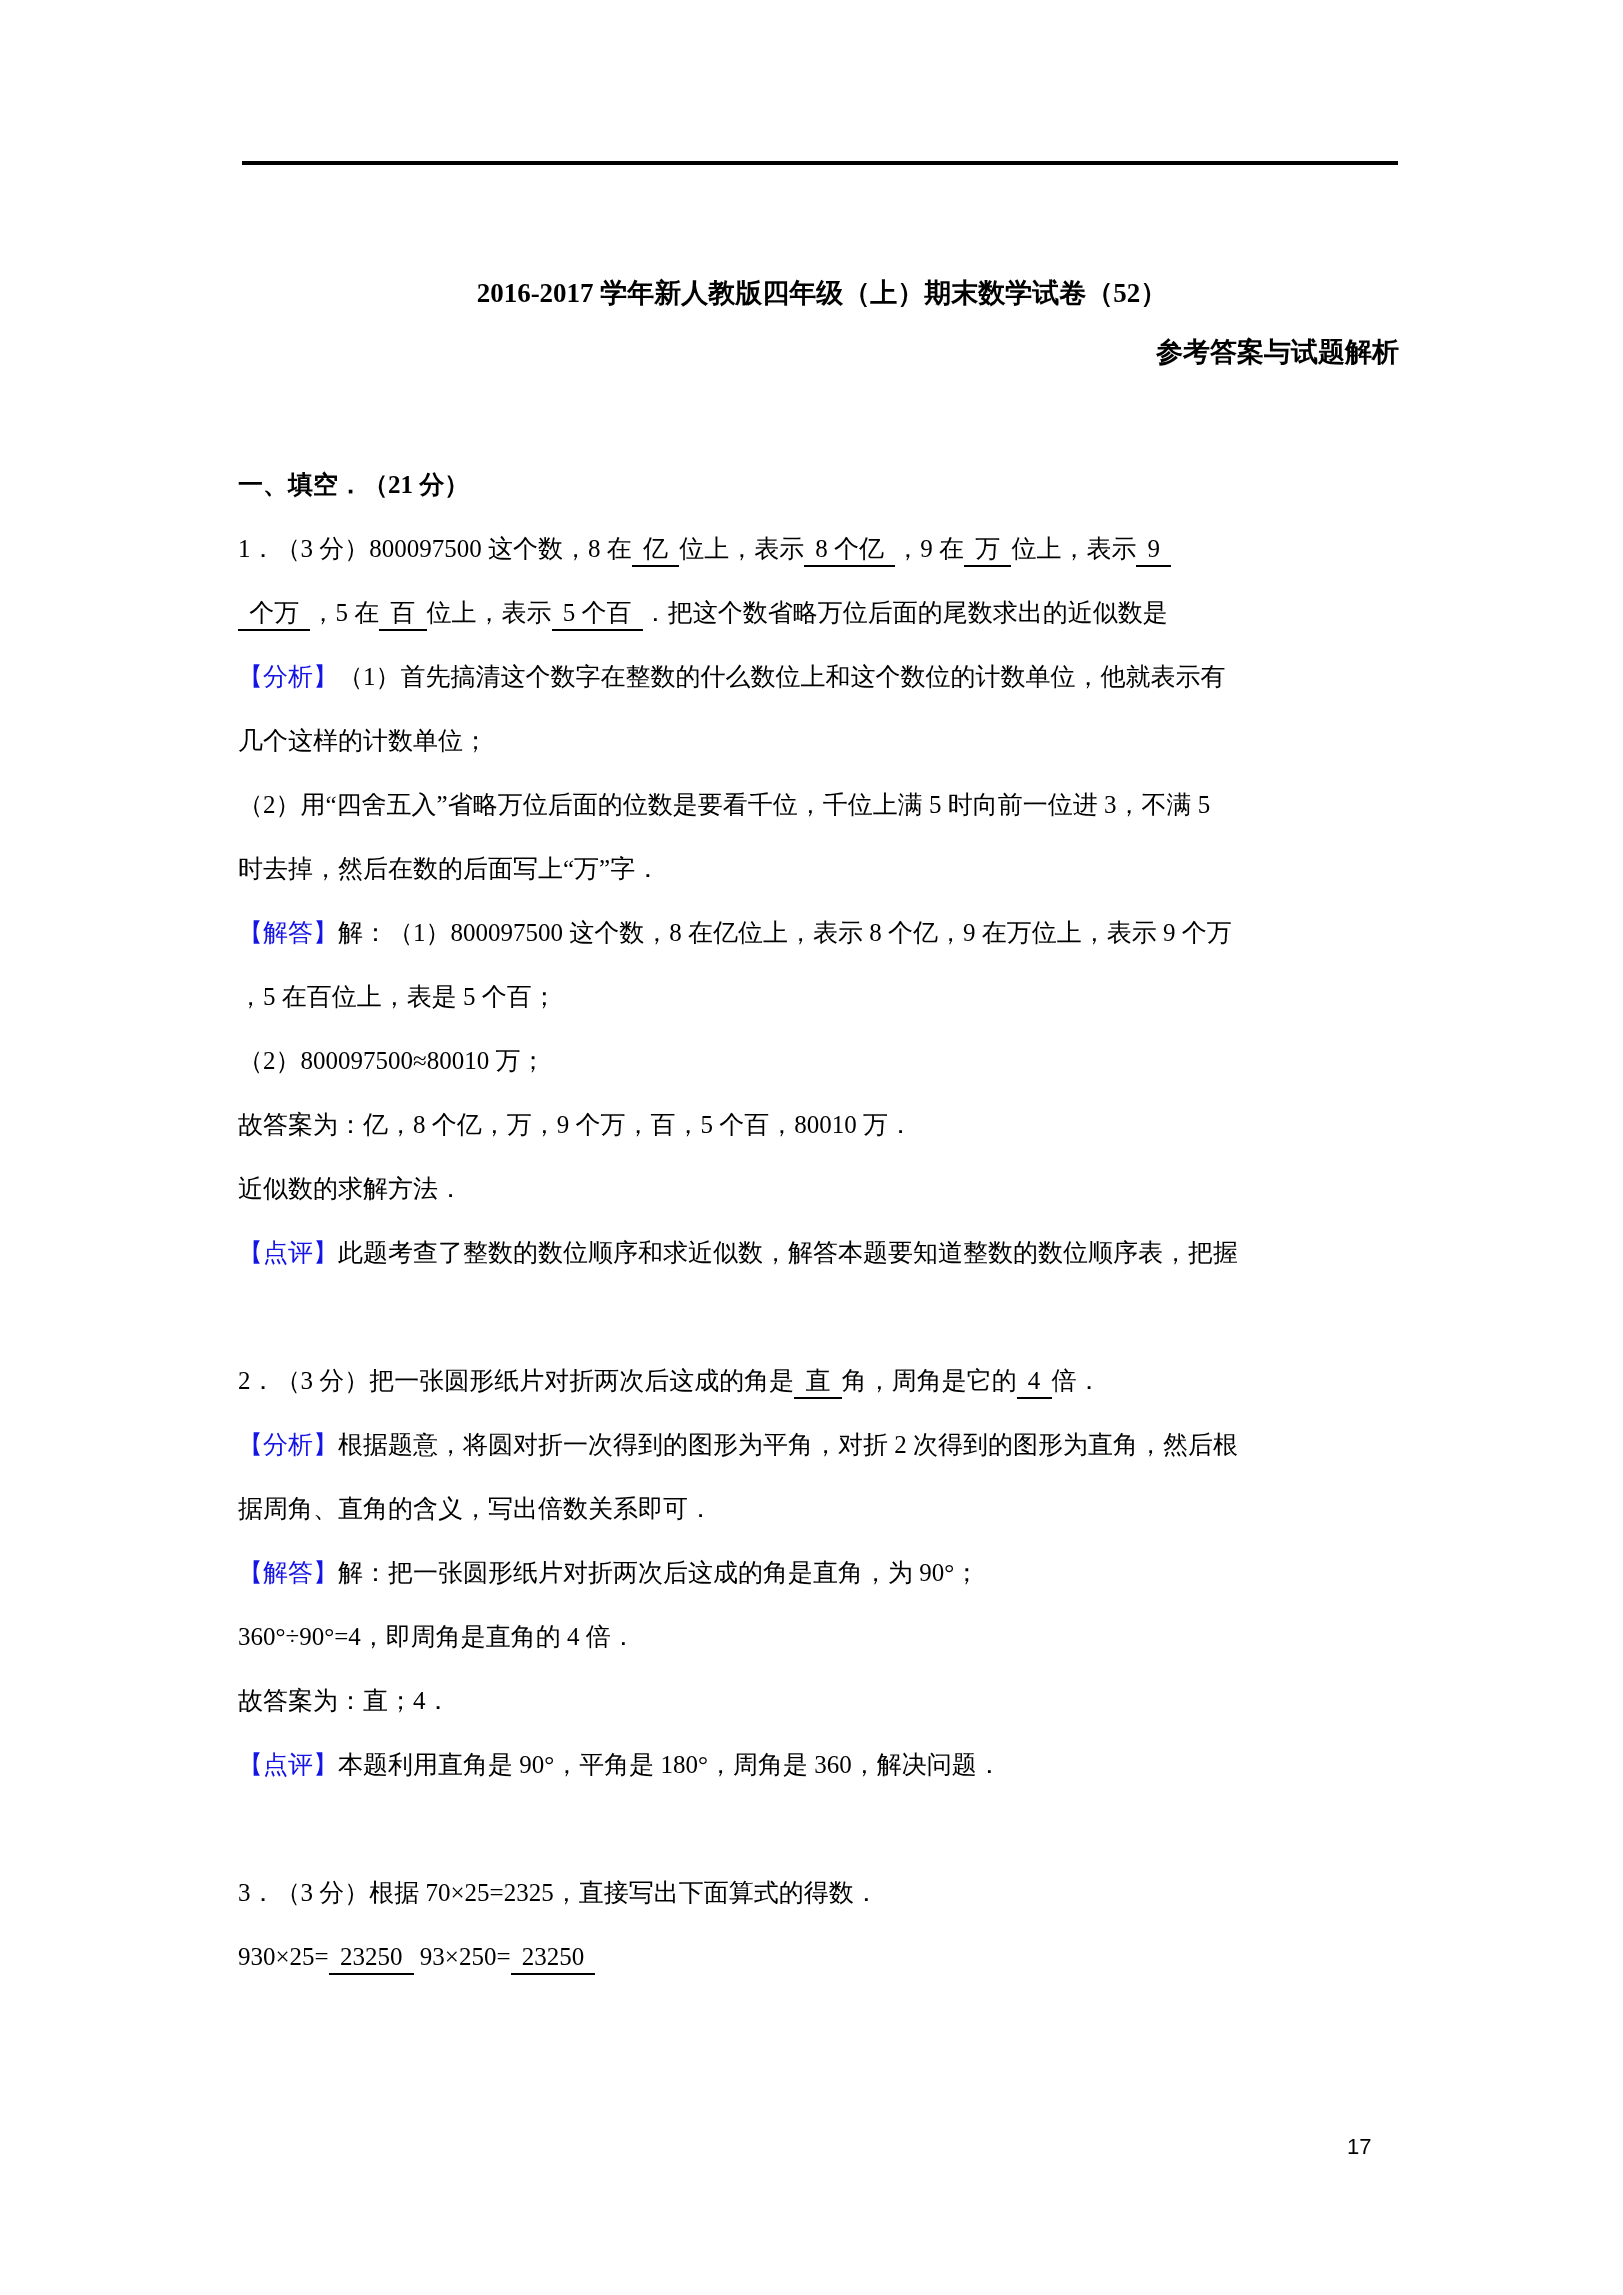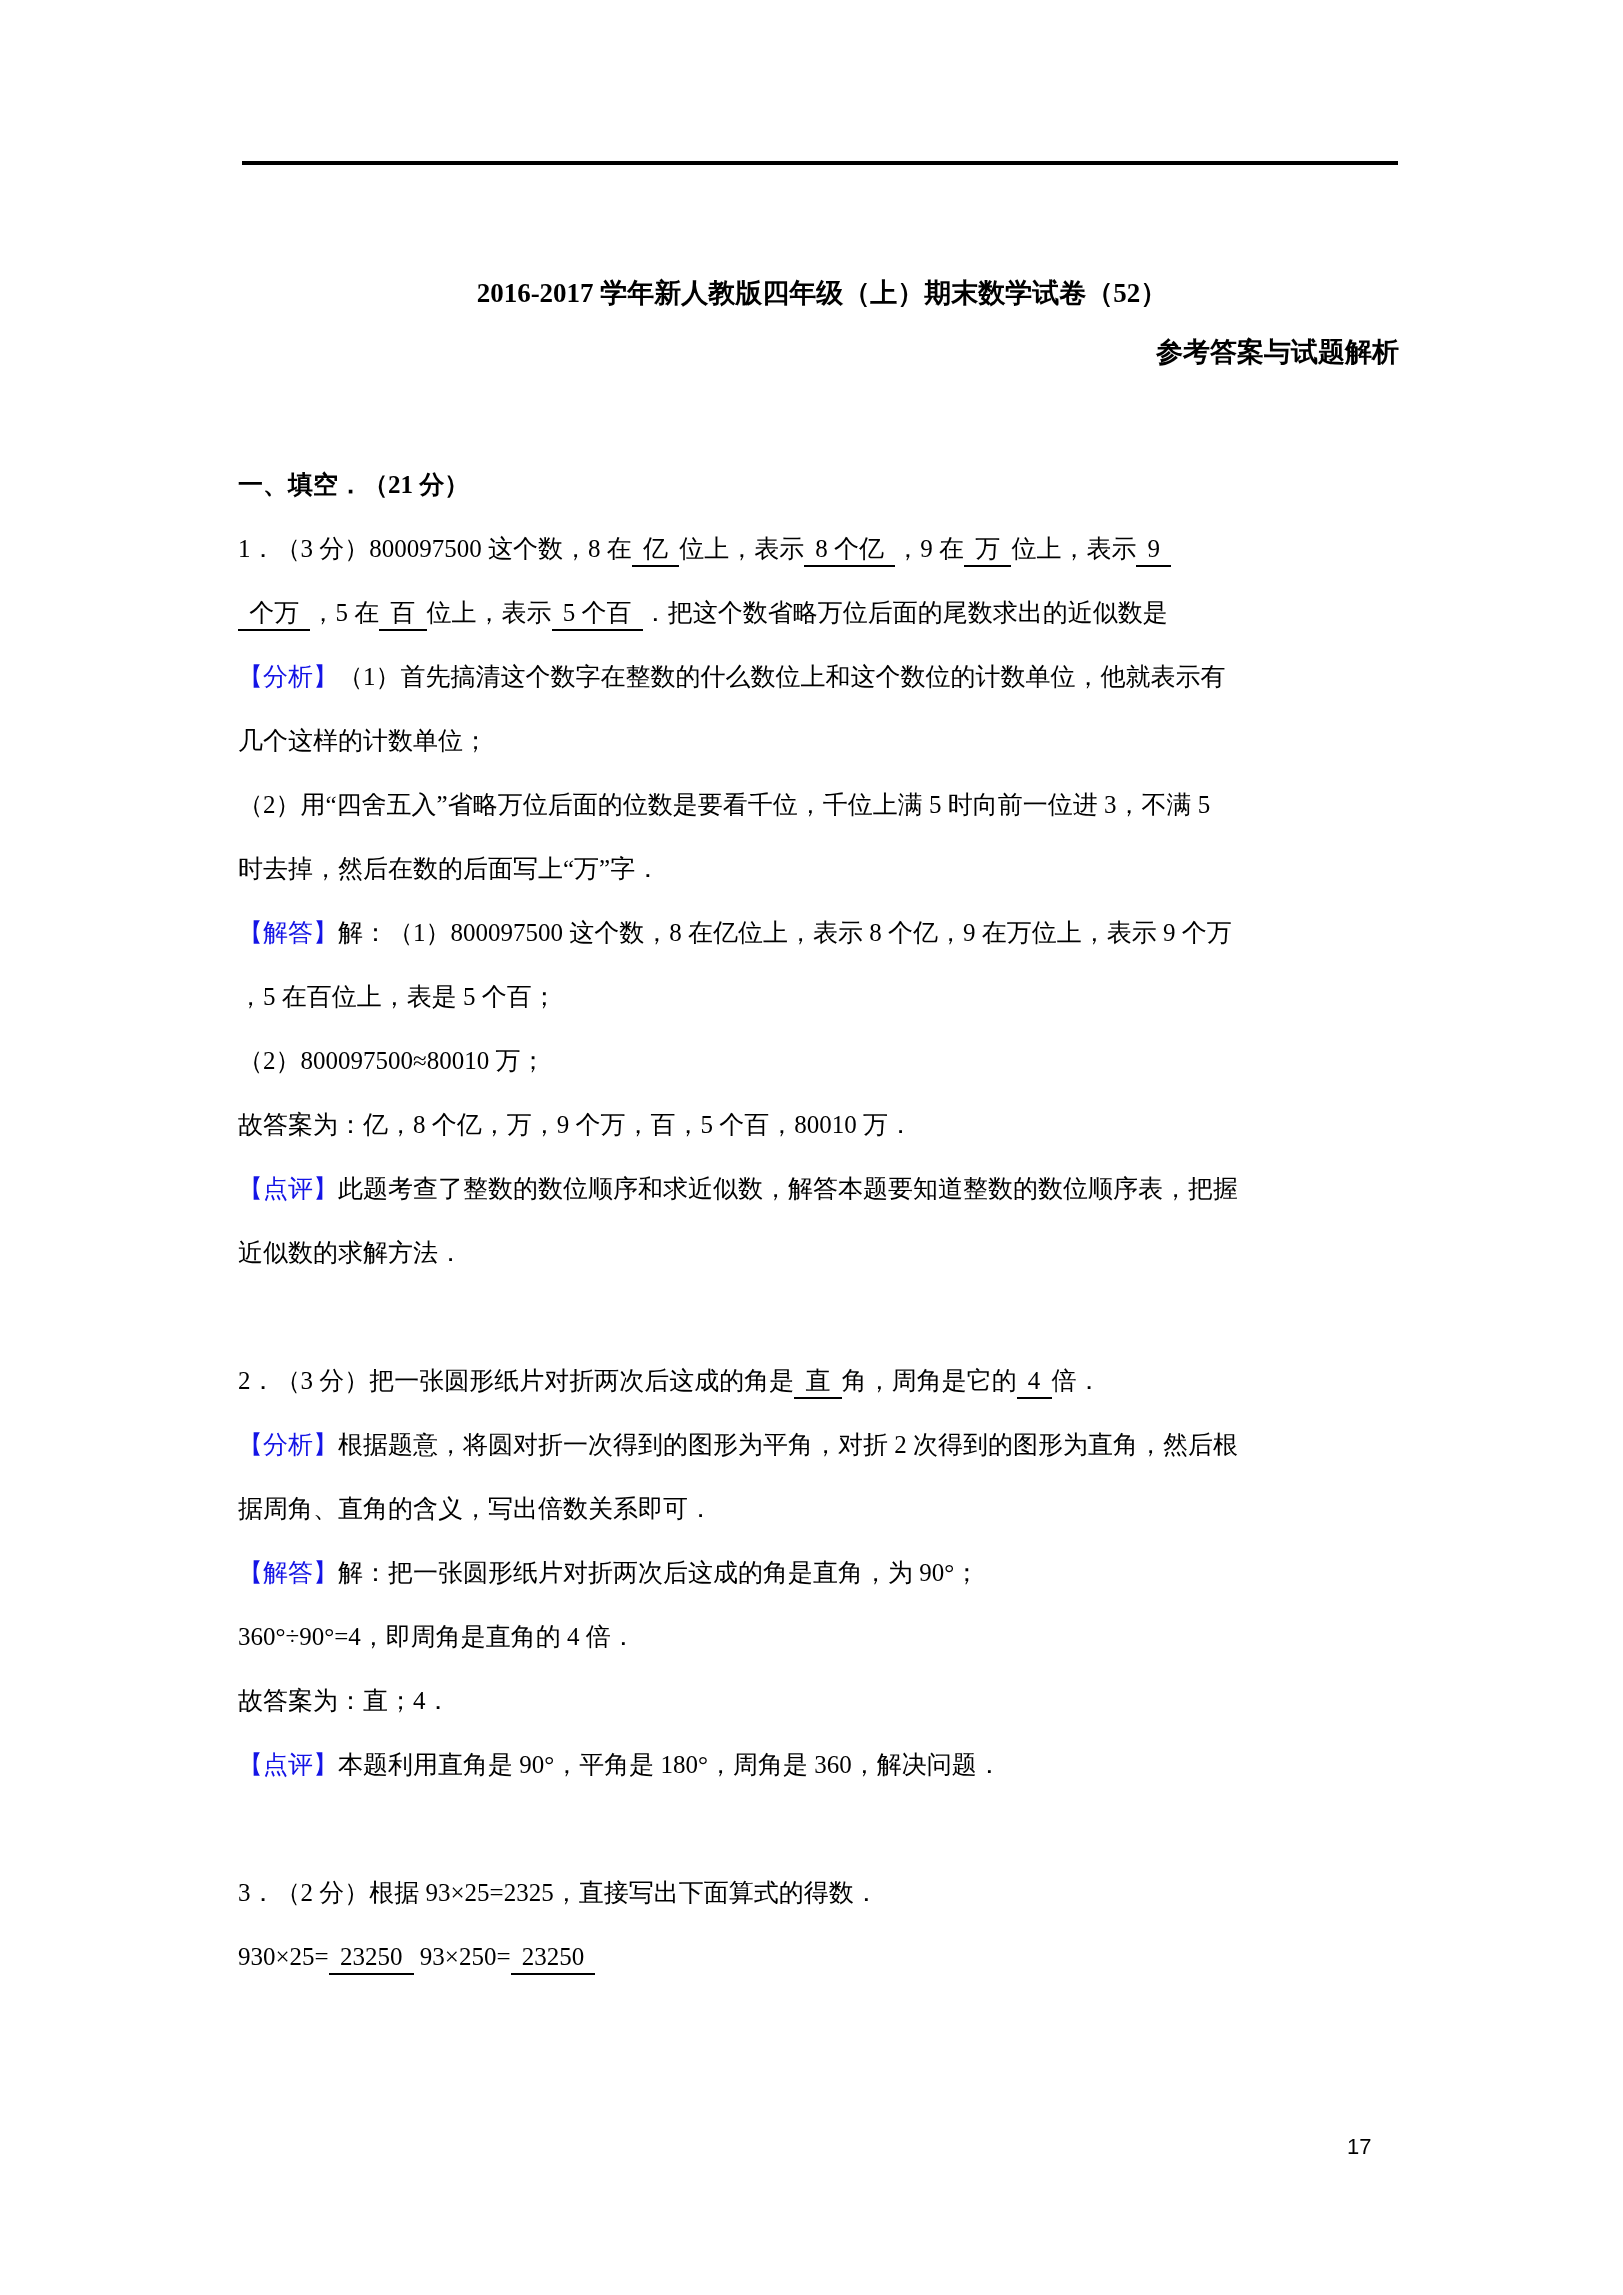--- a/index.html
+++ b/index.html
@@ -80,29 +80,29 @@
       <div class="line"><span>1．（3 分）800097500 这个数，8 在</span><span class="u">亿</span><span>位上，表示</span><span class="u">8 个亿</span><span>，9 在</span><span class="u">万</span><span>位上，表示</span><span class="u">9</span></div>
       <div class="line"><span class="u">个万</span><span>，5 在</span><span class="u">百</span><span>位上，表示</span><span class="u">5 个百</span><span>．把这个数省略万位后面的尾数求出的近似数是</span></div>
       <div class="line"><span style="color: rgb(20, 20, 230);">【分析】</span><span>（1）首先搞清这个数字在整数的什么数位上和这个数位的计数单位，他就表示有</span></div>
       <div class="line"><span>几个这样的计数单位；</span></div>
       <div class="line"><span>（2）用“四舍五入”省略万位后面的位数是要看千位，千位上满 5 时向前一位进 3，不满 5</span></div>
       <div class="line"><span>时去掉，然后在数的后面写上“万”字．</span></div>
       <div class="line"><span style="color: rgb(20, 20, 230);">【解答】</span><span>解：（1）800097500 这个数，8 在亿位上，表示 8 个亿，9 在万位上，表示 9 个万</span></div>
       <div class="line"><span>，5 在百位上，表是 5 个百；</span></div>
       <div class="line"><span>（2）800097500≈80010 万；</span></div>
       <div class="line"><span>故答案为：亿，8 个亿，万，9 个万，百，5 个百，80010 万．</span></div>
+      <div class="line"><span>近似数的求解方法．</span></div>
       <div class="line"><span style="color: rgb(20, 20, 230);">【点评】</span><span>此题考查了整数的数位顺序和求近似数，解答本题要知道整数的数位顺序表，把握</span></div>
-      <div class="line"><span>近似数的求解方法．</span></div>
       <div class="line"></div>
       <div class="line"><span>2．（3 分）把一张圆形纸片对折两次后这成的角是</span><span class="u">直</span><span>角，周角是它的</span><span class="u">4</span><span>倍．</span></div>
       <div class="line"><span style="color: rgb(20, 20, 230);">【分析】</span><span>根据题意，将圆对折一次得到的图形为平角，对折 2 次得到的图形为直角，然后根</span></div>
       <div class="line"><span>据周角、直角的含义，写出倍数关系即可．</span></div>
       <div class="line"><span style="color: rgb(20, 20, 230);">【解答】</span><span>解：把一张圆形纸片对折两次后这成的角是直角，为 90°；</span></div>
       <div class="line"><span>360°÷90°=4，即周角是直角的 4 倍．</span></div>
       <div class="line"><span>故答案为：直；4．</span></div>
       <div class="line"><span style="color: rgb(20, 20, 230);">【点评】</span><span>本题利用直角是 90°，平角是 180°，周角是 360，解决问题．</span></div>
       <div class="line"></div>
-      <div class="line"><span>3．（2 分）根据 93×25=2325，直接写出下面算式的得数．</span></div>
+      <div class="line"><span>3．（3 分）根据 70×25=2325，直接写出下面算式的得数．</span></div>
       <div class="line"><span>930×25=</span><span class="u">23250</span><span> </span><span>93×250=</span><span class="u">23250</span></div>
     </div>
   <div class="page-number">17</div>
 </div>
 
 
 </body></html>

